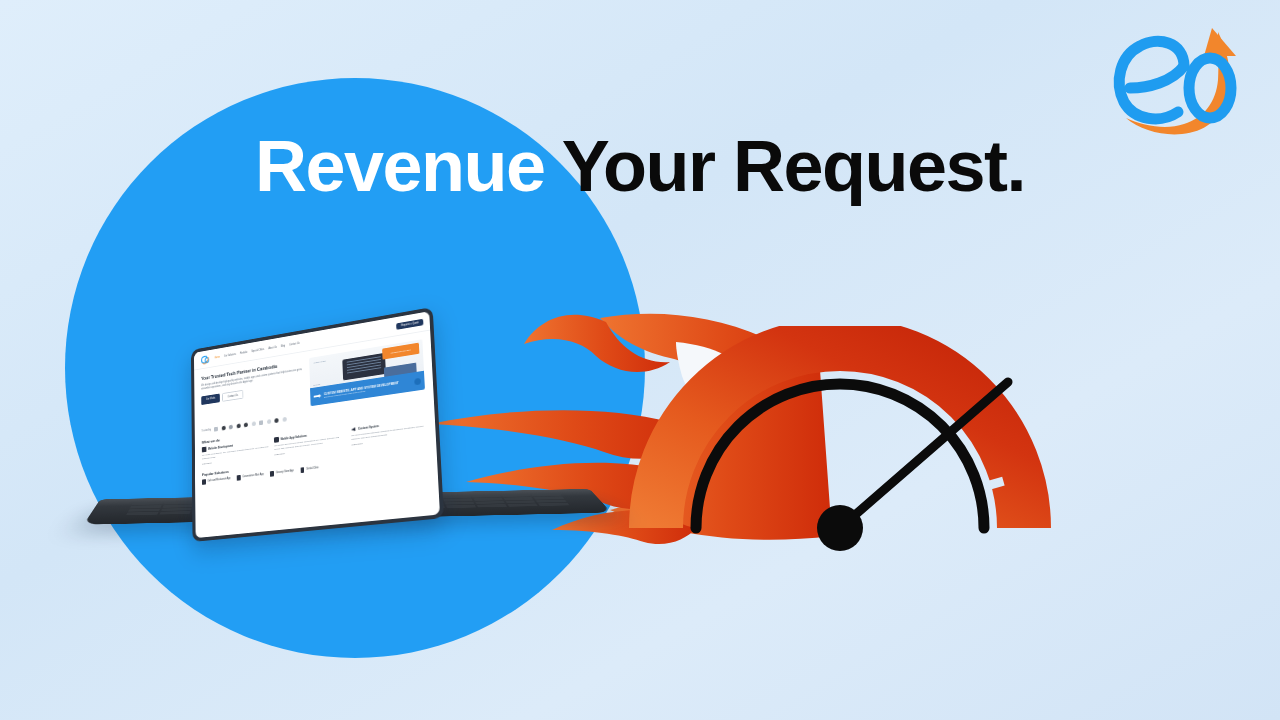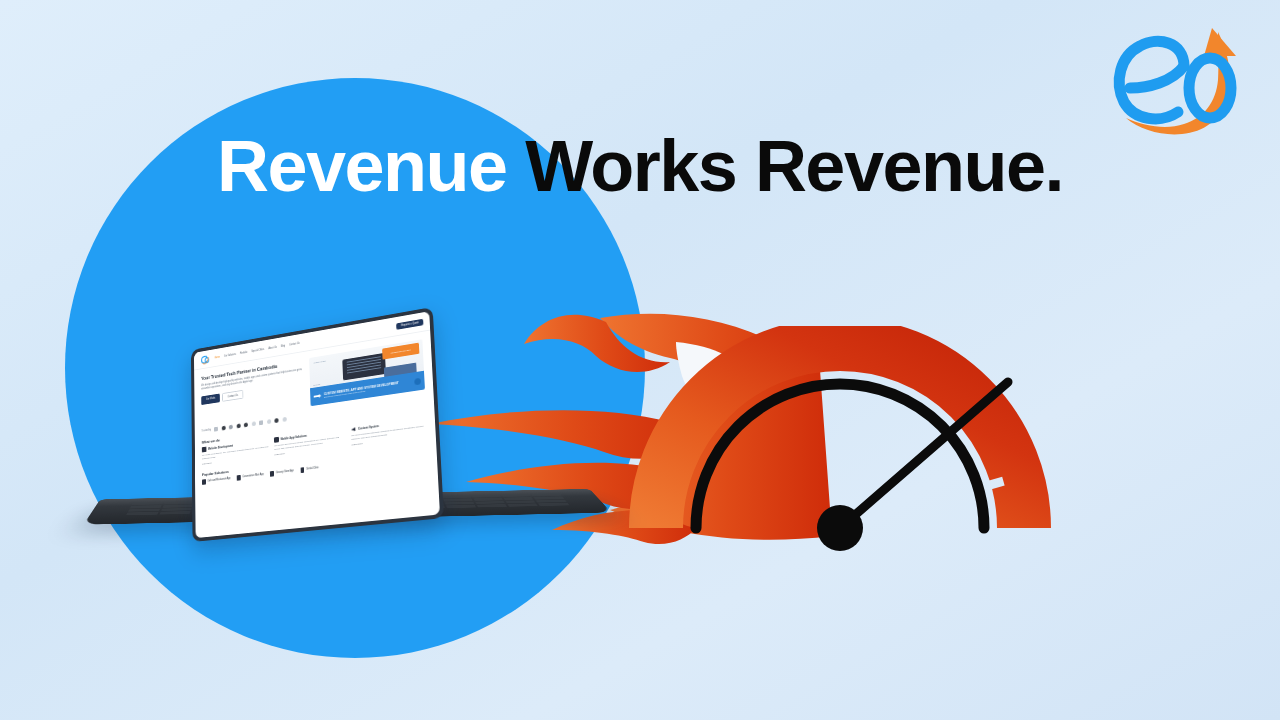--- a/index.html
+++ b/index.html
@@ -548,21 +548,21 @@
 
       <g>
         <line x1="250" y1="232" x2="418" y2="86" stroke="#0b0b0b" stroke-width="9" stroke-linecap="round"></line>
         <circle cx="250" cy="232" r="23" fill="#0b0b0b"></circle>
       </g>
     </svg>
   </div>
 
   <div class="headline-wrap">
     <div class="headline-line2">
-      <span class="hl-impacts">Revenue</span><span class="hl-rest"> Works Revenue.</span>
+      <span class="hl-impacts">Revenue</span><span class="hl-rest"> Your Request.</span>
     </div>
   </div>
 
   <div class="brand-logo">
     <svg width="152" height="120" viewBox="0 0 152 120">
 
       <path d="M118 10 C128 30,134 54,126 78 C120 98,104 110,82 112
                C62 114,40 108,26 96 C44 104,66 108,84 102
                C104 96,116 80,118 58 C119 42,118 24,118 10 Z" fill="#f2862c"></path>
       <path d="M112 6 L136 34 L104 34 Z" fill="#f2862c"></path>

